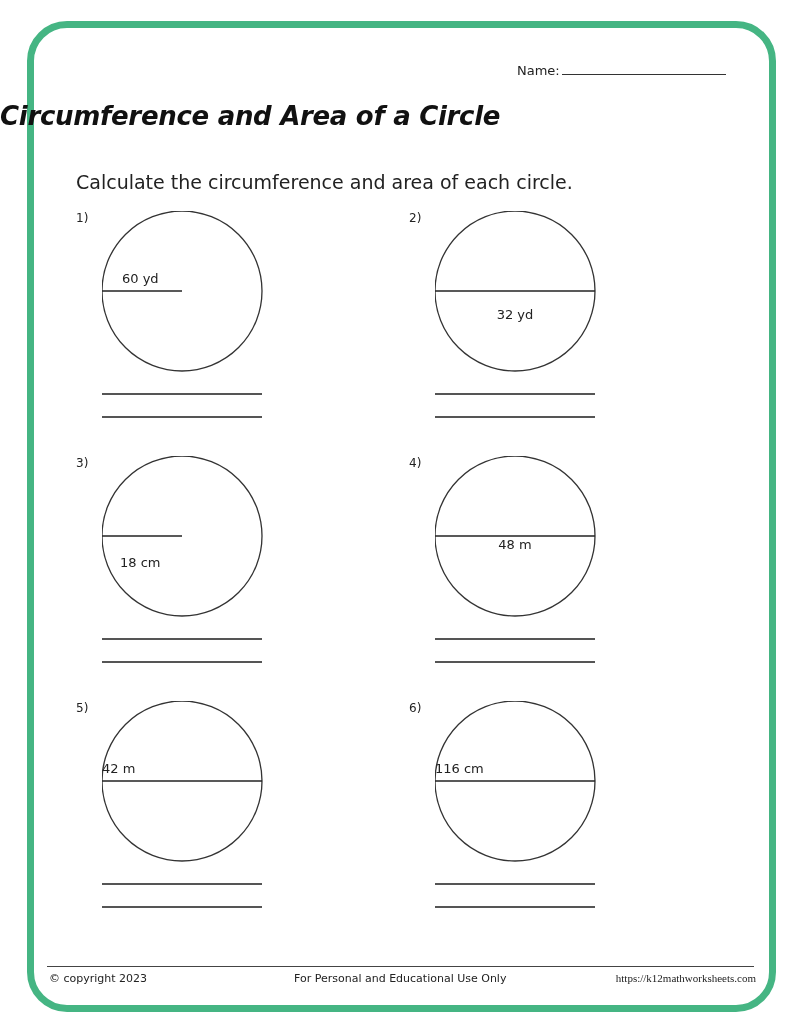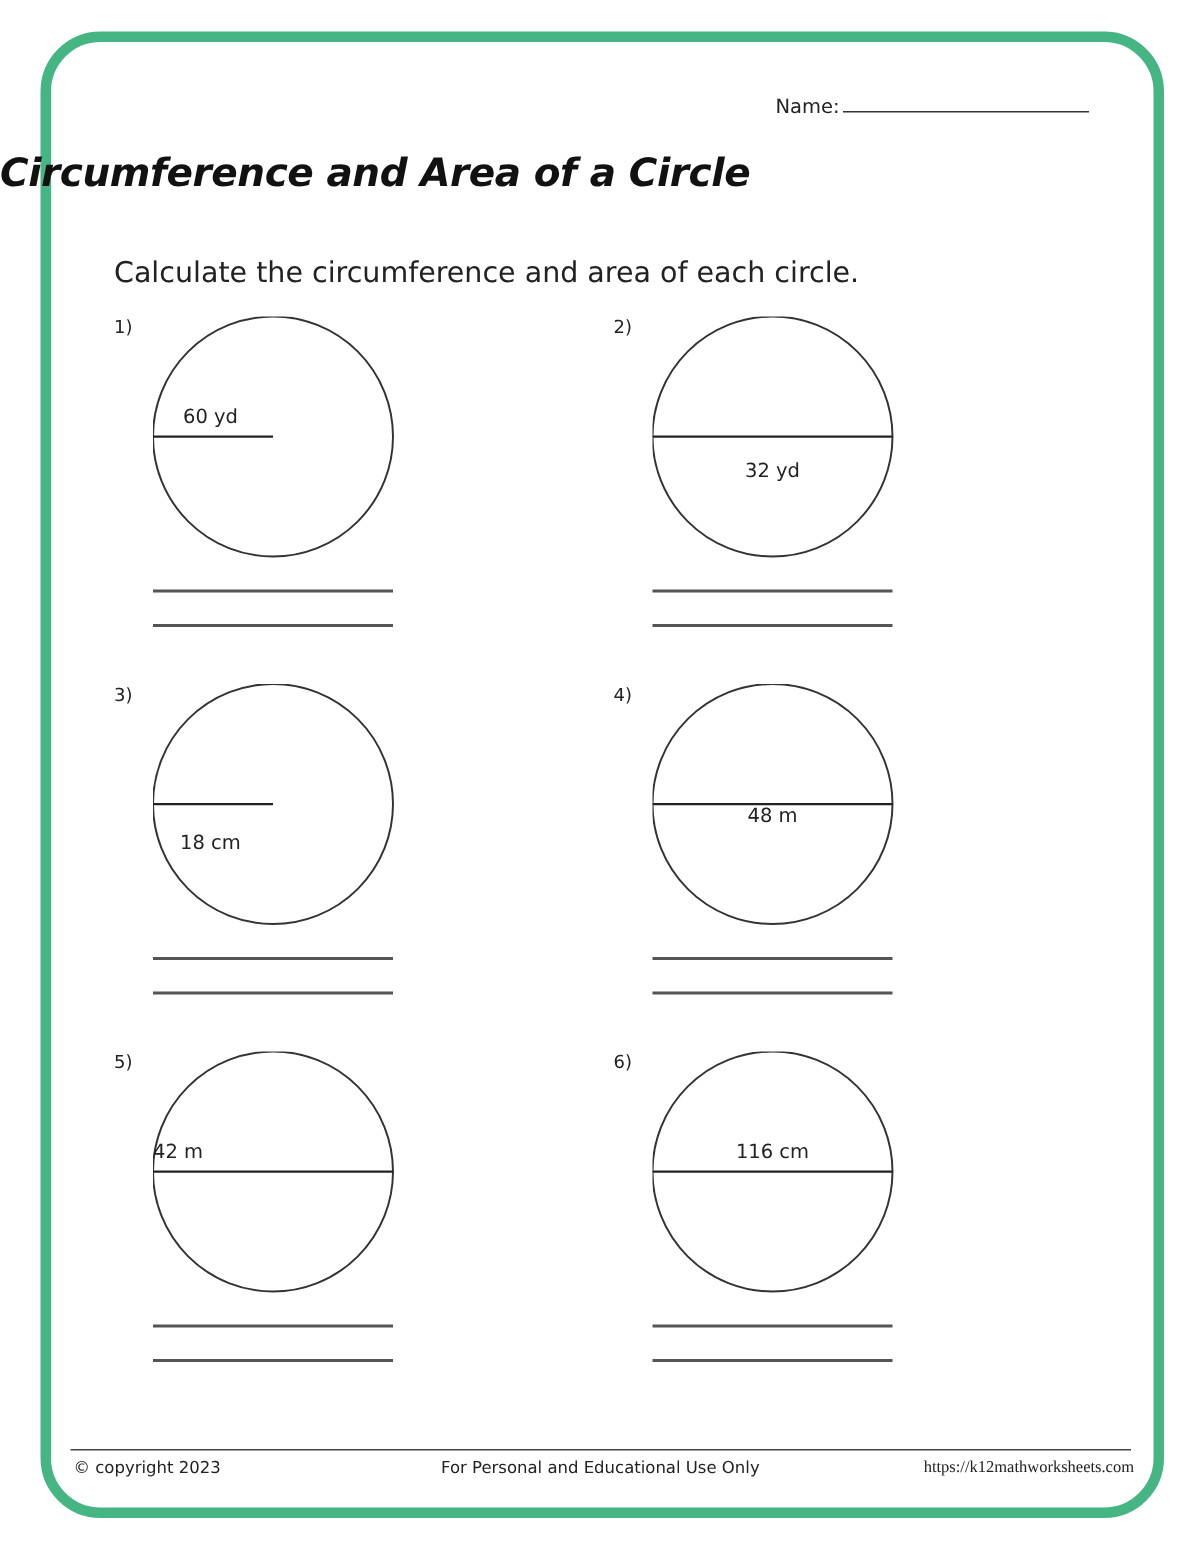--- a/index.html
+++ b/index.html
@@ -83,21 +83,21 @@
   <div class="ans-line" style="top:182px;"></div>
   <div class="ans-line" style="top:205px;"></div>
 </div>
 
 <div class="problem" style="left:409px; top:701px;">
   <div class="pnum">6)</div>
   <svg class="circle-svg" width="164" height="164" viewBox="0 0 164 164">
     <circle cx="80" cy="80" r="80" fill="none" stroke="#333" stroke-width="1.3"></circle>
     <line x1="0" y1="80" x2="160" y2="80" stroke="#222" stroke-width="1.5"></line>
   </svg>
-  <div style="position:absolute; left:26px; width:160px; text-align:center; top:60px; font-size:13px; color:#222;">116 cm</div>
+  <div style="position:absolute; left:26px; width:160px; top:60px; font-size:13px; color:#222;">116 cm</div>
   <div class="ans-line" style="top:182px;"></div>
   <div class="ans-line" style="top:205px;"></div>
 </div>
 
 <div class="footer-rule"></div>
 <div class="footer" style="left:49px;">© copyright 2023</div>
 <div class="footer" style="left:294px;">For Personal and Educational Use Only</div>
 <div class="footer" style="right:44px;font-family:Liberation Serif, serif;">https://k12mathworksheets.com</div>
 
 </body></html>

